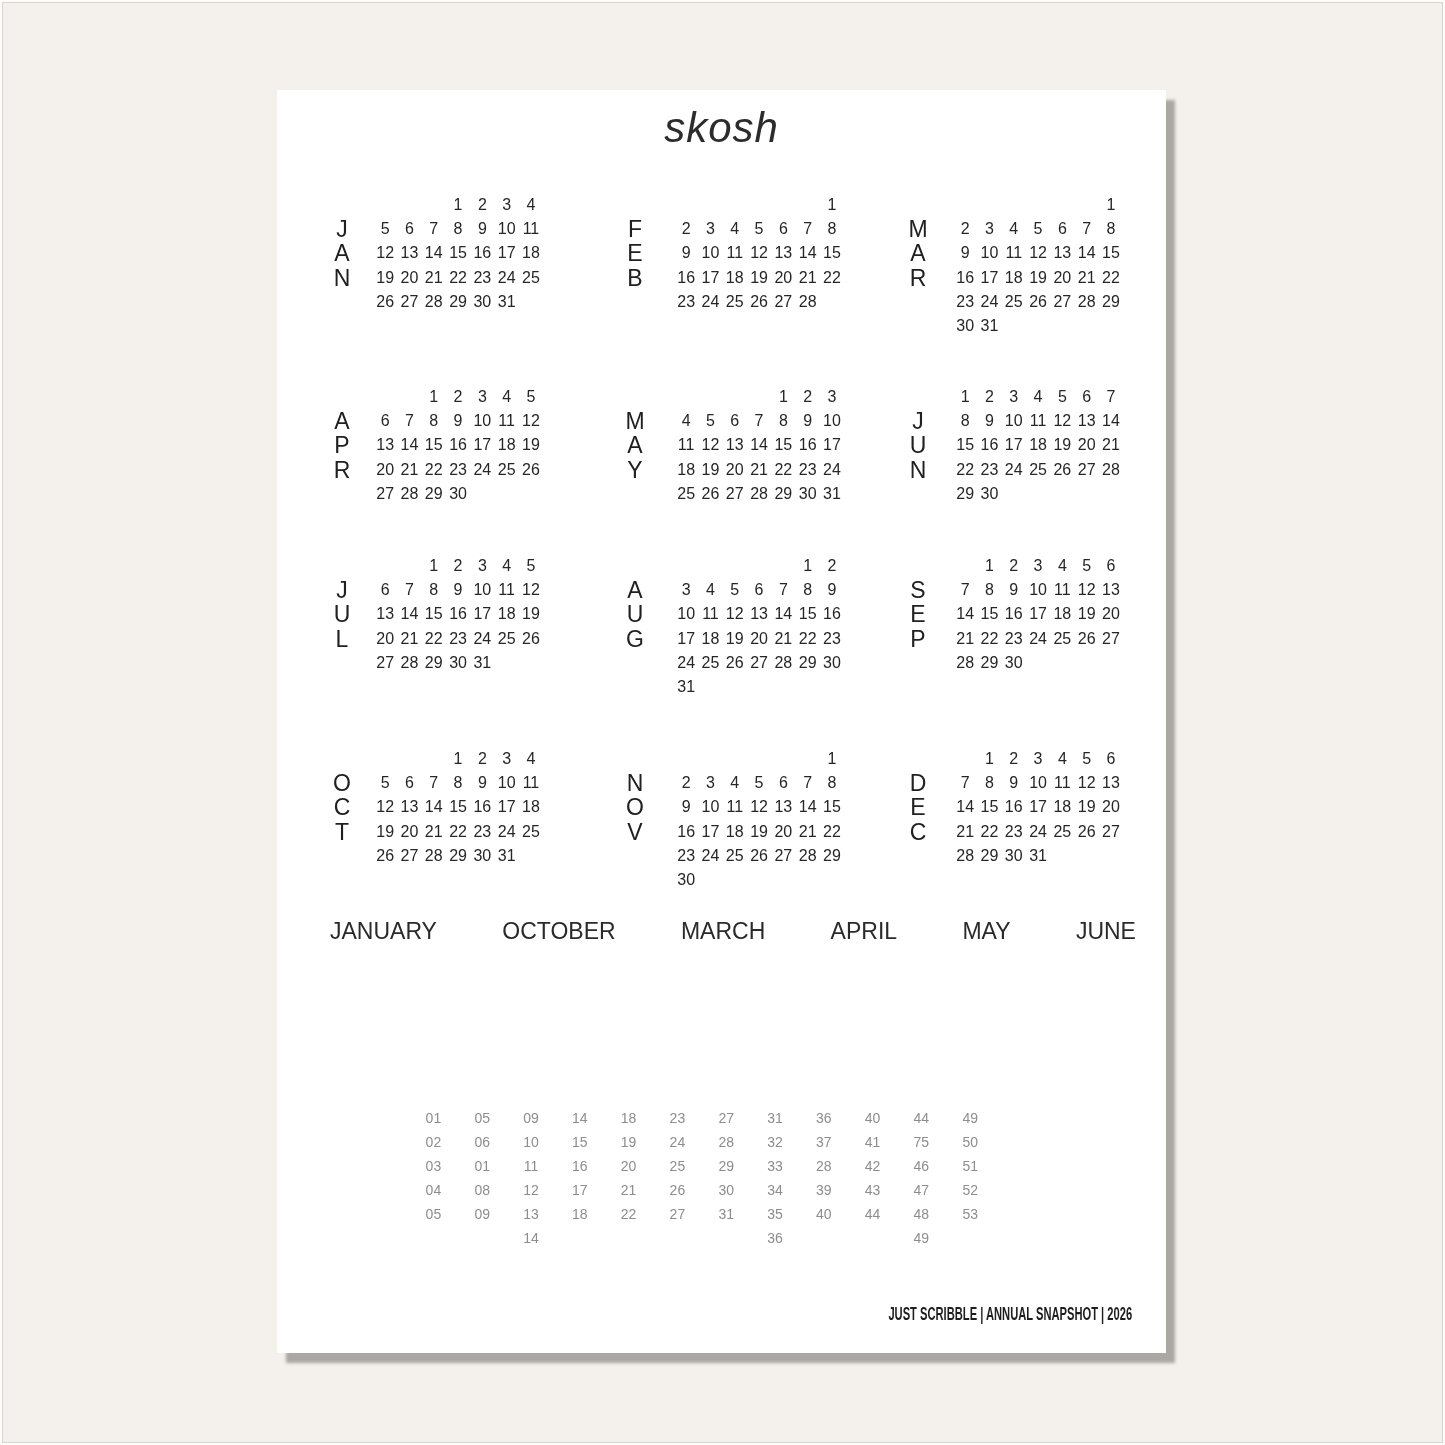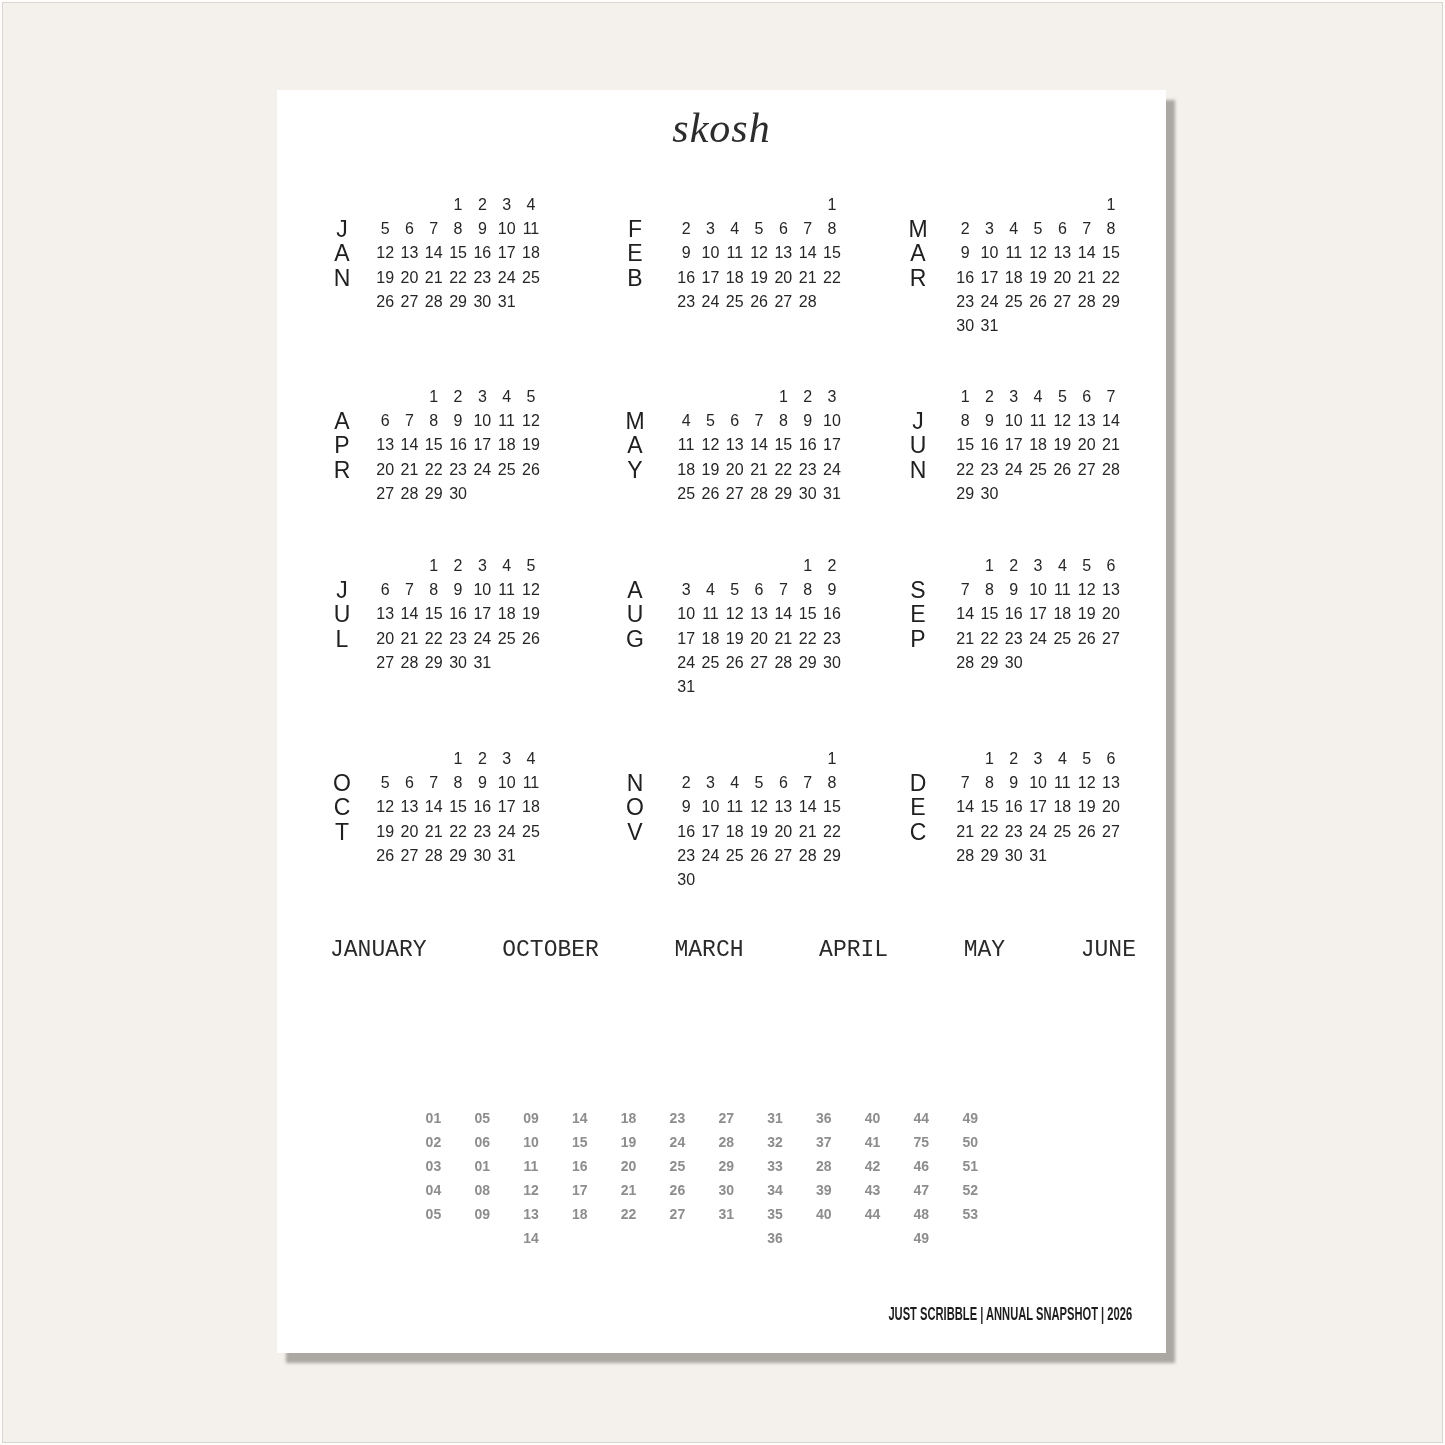--- a/index.html
+++ b/index.html
@@ -19,21 +19,21 @@
     position: absolute;
     left: 277px; top: 90px;
     width: 889px; height: 1263px;
     background: #ffffff;
     box-shadow: 9px 10px 3px rgba(112, 107, 102, 0.55);
   }
   .logo {
     position: absolute;
     top: 14px; left: 0; width: 100%;
     text-align: center;
-    font-family: Liberation Serif, serif;
+    font-family: Liberation Sans, sans-serif;
     font-style: italic;
     font-size: 42px;
     color: #2c2c2c;
     letter-spacing: 1px;
   }
   .months-area { position: absolute; inset: 0; }
   .month-block {
     position: absolute;
     display: flex;
     align-items: flex-start;
@@ -57,30 +57,30 @@
   .day { text-align: center; line-height: 24.2px; }
   .month-names {
     position: absolute;
     left: 53px; width: 806px;
     display: flex;
     justify-content: space-between;
     font-size: 23px;
     line-height: 23px;
     color: #2a2a2a;
   }
-  #month-names-1 { top: 849px; font-family: Liberation Mono, monospace; }
+  #month-names-1 { top: 830px; }
   #month-names-2 { top: 919px; }
   .week-numbers {
     position: absolute;
     left: 132px; top: 1017px;
     display: flex;
     color: #8d8d8d;
     font-size: 14px;
   }
-  .wn-col { width: 48.8px; font-weight: bold; }
+  .wn-col { width: 48.8px; }
   .wn { text-align: center; line-height: 23.9px; }
   .footer {
     position: absolute;
     right: 34px; bottom: 28px;
     font-size: 18px;
     font-weight: bold;
     color: #1e1e1e;
     white-space: nowrap;
     transform: scaleX(0.62);
     transform-origin: 100% 50%;

